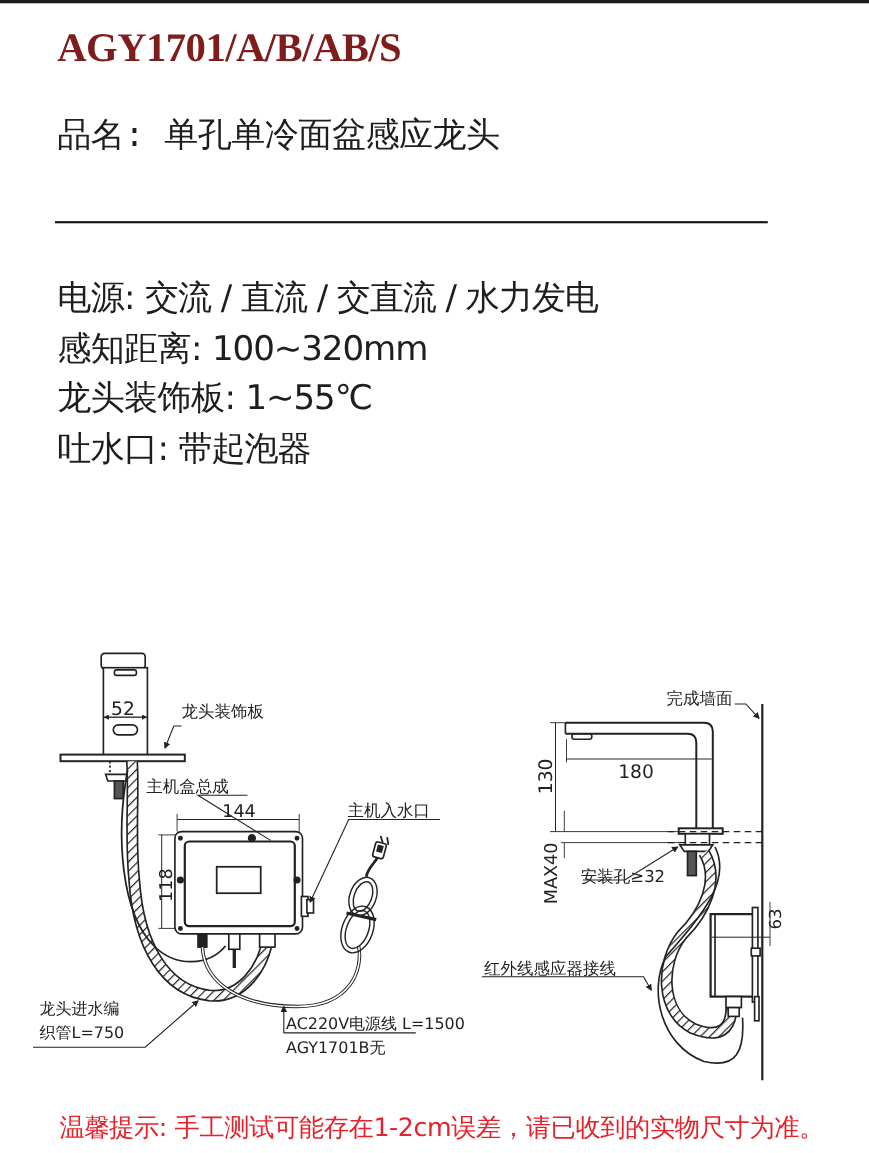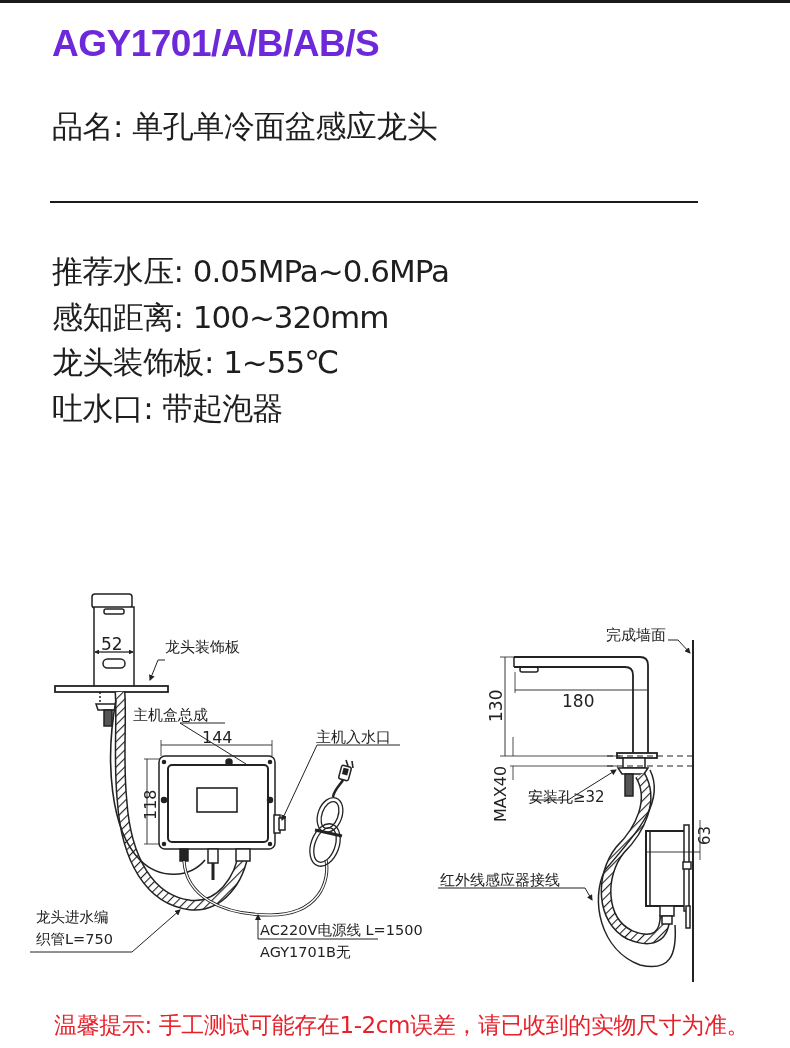--- a/index.html
+++ b/index.html
@@ -4,26 +4,26 @@
   <style>
     html, body { margin: 0; padding: 0; }
     body {
       width: 790px; height: 1048px; position: relative; overflow: hidden;
       background: #ffffff; color: #1a1a1a;
       font-family: "DejaVu Sans", "Liberation Sans", sans-serif;
     }
     .top-bar { position: absolute; left: 0; top: 0; width: 790px; height: 3px; background: #1a1a1a; }
     .model-title {
       position: absolute; left: 52px; top: 20px;
-      font-family: Liberation Sans, sans-serif; font-weight: bold;
-      font-size: 37px; letter-spacing: -0.5px; color: #6d28d9; line-height: 48px;
+      font-family: Liberation Serif, serif; font-weight: bold;
+      font-size: 37px; letter-spacing: -0.5px; color: #7f1d1d; line-height: 48px;
     }
     .product-name {
       position: absolute; left: 52px; top: 104px;
-      font-size: 31px; color: #1e1e1e; line-height: 44px; letter-spacing: -0.5px;
+      font-size: 31px; color: #1e1e1e; line-height: 44px; letter-spacing: -0.5px; font-family: Liberation Mono, monospace;
     }
     .divider { position: absolute; left: 50px; top: 201px; width: 648px; height: 2px; background: #1a1a1a; }
     .specs { position: absolute; left: 52px; top: 249px; }
     .spec-row { font-size: 31px; line-height: 45.5px; color: #1e1e1e; white-space: nowrap; letter-spacing: -0.6px; }
     .spec-row .val { letter-spacing: -1px; }
     .spec-cont { padding-left: 157px; }
     .diagram { position: absolute; left: 0; top: 570px; width: 790px; height: 430px; }
     .diagram svg { width: 790px; height: 430px; }
     .diagram text { font-family: "DejaVu Sans", sans-serif; fill: #222; }
     .note {
@@ -40,22 +40,22 @@
 
 <div class="product-name">
   <span>品名:</span>
   <span>单孔单冷面盆感应龙头</span>
 </div>
 
 <div class="divider"></div>
 
 <div class="specs">
   <div class="spec-row">
-    <span>推荐水压:</span>
-    <span class="val">0.05MPa~0.6MPa</span>
+    <span>电源:</span>
+    <span class="val">交流 / 直流 / 交直流 / 水力发电</span>
   </div>
   <div class="spec-row">
     <span>感知距离:</span>
     <span class="val">100~320mm</span>
   </div>
   <div class="spec-row">
     <span>龙头装饰板:</span>
     <span class="val">1~55℃</span>
   </div>
   <div class="spec-row">

